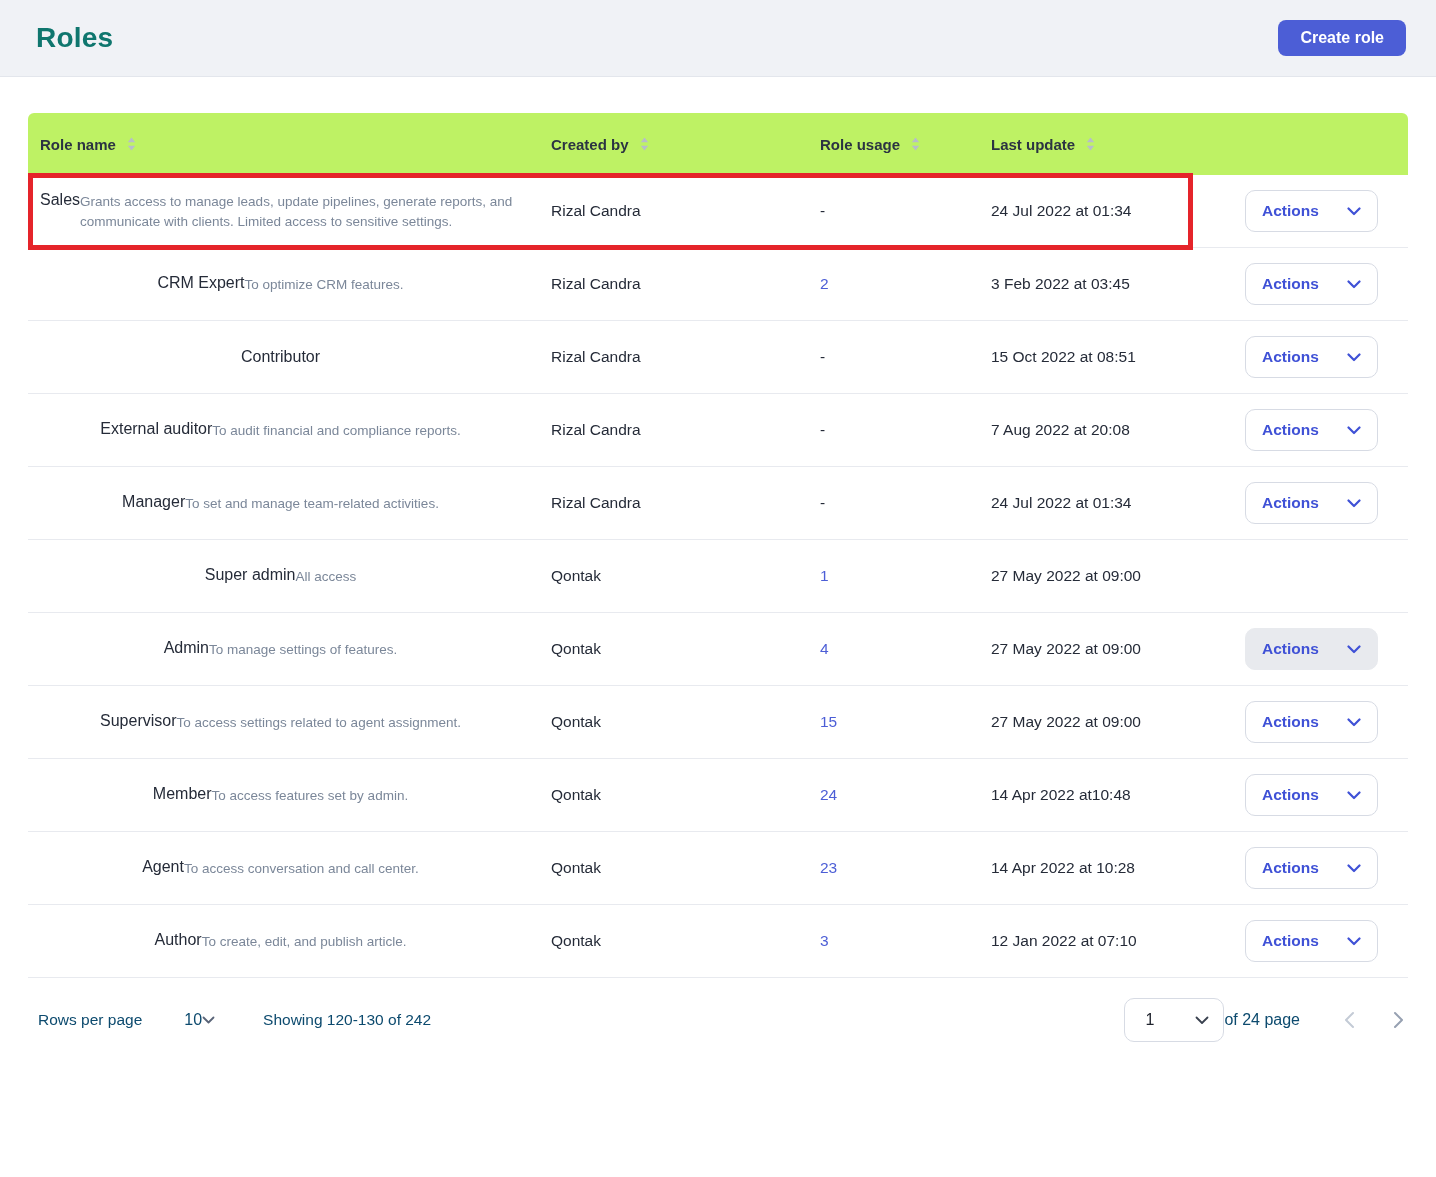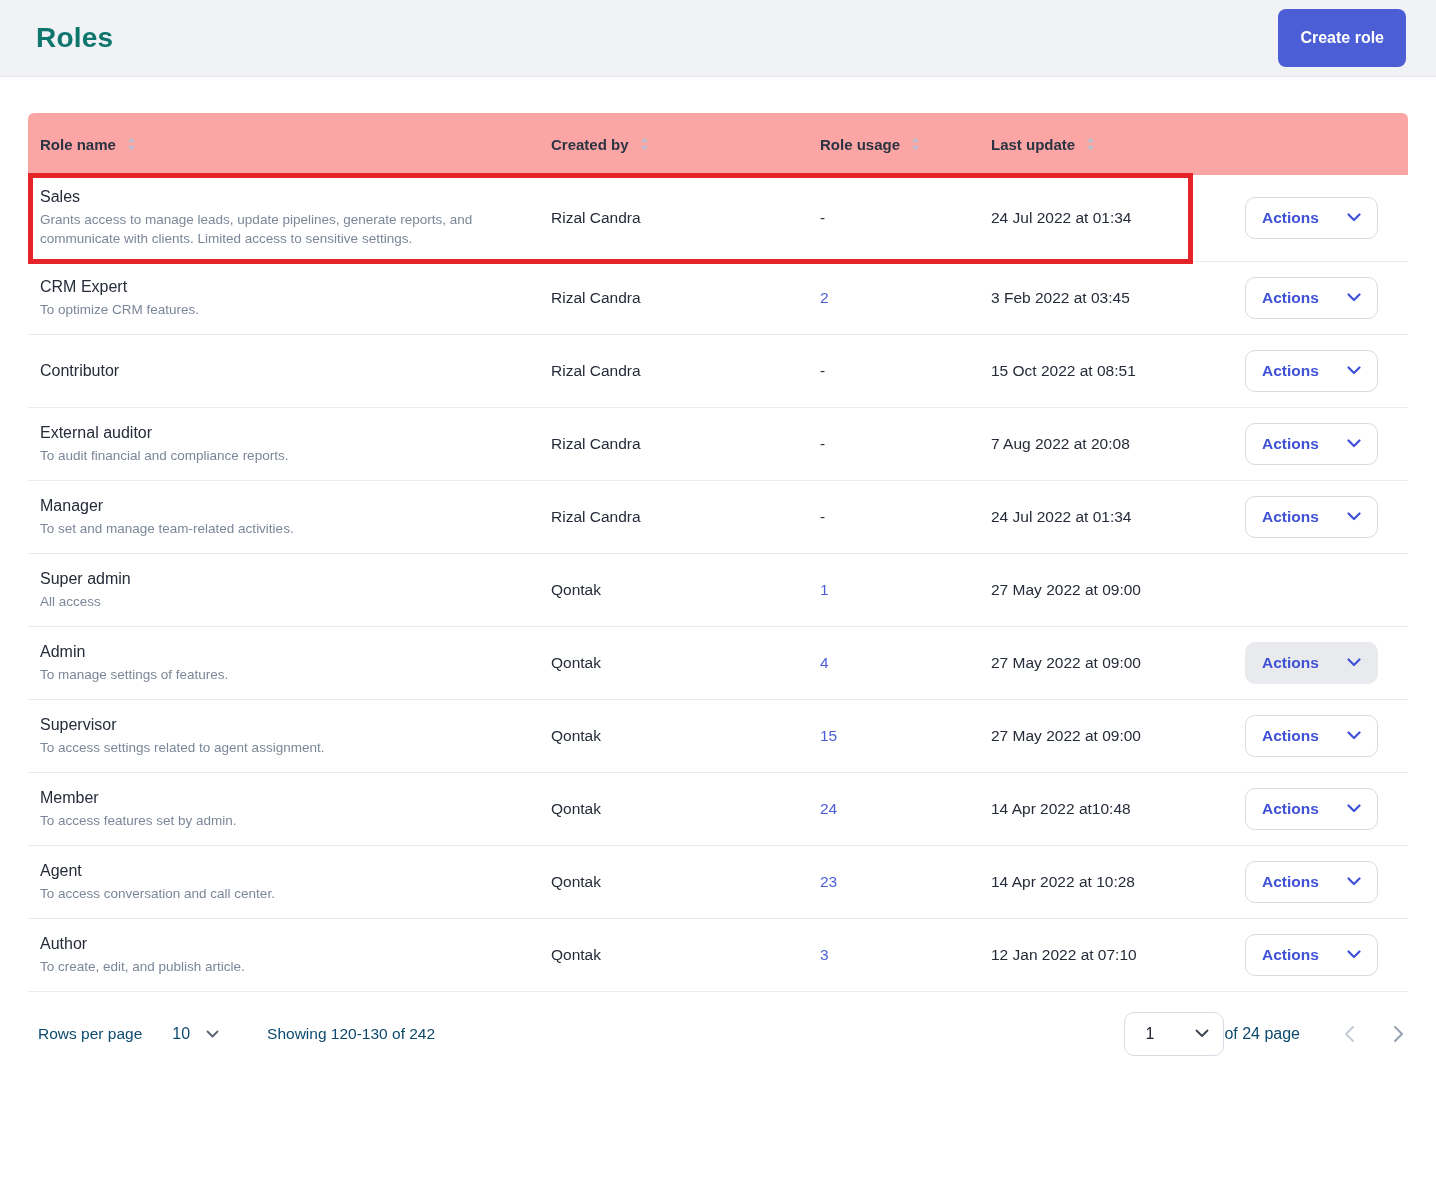--- a/index.html
+++ b/index.html
@@ -13,51 +13,51 @@
 
   
   .page-header {
     height: 77px; background: #f0f2f6;
     border-bottom: 1px solid #e3e6ec;
     display: flex; align-items: center; justify-content: space-between;
     padding: 0 30px 0 36px;
   }
   .page-title { font-size: 28px; font-weight: 700; color: #0f766e; letter-spacing: .2px; }
   .create-btn {
-    height: 58px; padding: 0 22px;
+    height: 36px; padding: 0 22px;
     background: #4c5ed6; color: #ffffff;
     border: none; border-radius: 8px;
     font-family: inherit; font-size: 16px; font-weight: 600;
     cursor: pointer;
   }
 
   
   .card { margin: 36px 28px 0 28px; }
 
   .thead {
     display: grid; grid-template-columns: 523px 269px 171px 233px 1fr;
     align-items: center; height: 62px;
-    background: #fca5a5; border-radius: 6px 6px 0 0;
+    background: #bef264; border-radius: 6px 6px 0 0;
   }
   .th {
     display: flex; align-items: center; gap: 11px;
     font-size: 15px; font-weight: 700; color: #2b3342;
   }
   .th:first-child { padding-left: 12px; }
   .sort-icon { flex: 0 0 auto; display: inline-flex; }
 
   .row {
     position: relative;
     display: grid; grid-template-columns: 523px 269px 171px 233px 1fr;
     align-items: center; min-height: 73px;
     border-bottom: 1px solid #e8eaef;
     background: #ffffff;
   }
   .cell { font-size: 15.5px; color: #252b38; }
-  .name-cell { padding: 12px 30px 12px 12px; display: flex; flex-direction: column; justify-content: center; }
+  .name-cell { padding: 12px 30px 12px 12px; display: flex; flex-direction: row; justify-content: center; }
   .role-name { font-size: 16px; color: #252b38; line-height: 1.3; }
   .role-desc { font-size: 13.5px; color: #7b8799; line-height: 1.45; margin-top: 2px; max-width: 480px; }
   .usage.link { color: #4c5ed6; cursor: pointer; }
   .actions-cell { display: flex; justify-content: flex-end; padding-right: 30px; }
 
   .actions-btn {
     height: 42px; min-width: 133px; padding: 0 16px;
     display: inline-flex; align-items: center; justify-content: space-between; gap: 12px;
     background: #ffffff; border: 1.5px solid #d7dbe4; border-radius: 10px;
     font-family: inherit; font-size: 15.5px; font-weight: 700; color: #3f51d6;
@@ -73,21 +73,21 @@
   }
   .row.highlighted .highlight-box { display: block; }
 
   
   .tfoot {
     display: flex; align-items: center;
     margin-top: 20px; height: 44px; padding-left: 10px;
   }
   .muted { color: #0c4a6e; font-size: 15.5px; }
   .rpp-label { margin-right: 30px; }
-  .rpp-select { display: inline-flex; align-items: center; gap: 16px; cursor: pointer; }
+  .rpp-select { display: inline-flex; align-items: center; gap: 0; cursor: pointer; margin-left: 12px; }
   .rpp-select .muted { font-size: 16px; }
   .showing { margin-left: 48px; }
   .foot-right { margin-left: auto; display: flex; align-items: center; }
   .page-select {
     width: 100px; height: 44px; padding: 0 14px 0 20px;
     display: inline-flex; align-items: center; justify-content: space-between;
     background: #ffffff; border: 1.5px solid #d7dbe4; border-radius: 10px;
     font-size: 16px; color: #20242e; cursor: pointer;
   }
   .of-pages { font-size: 16px; }

